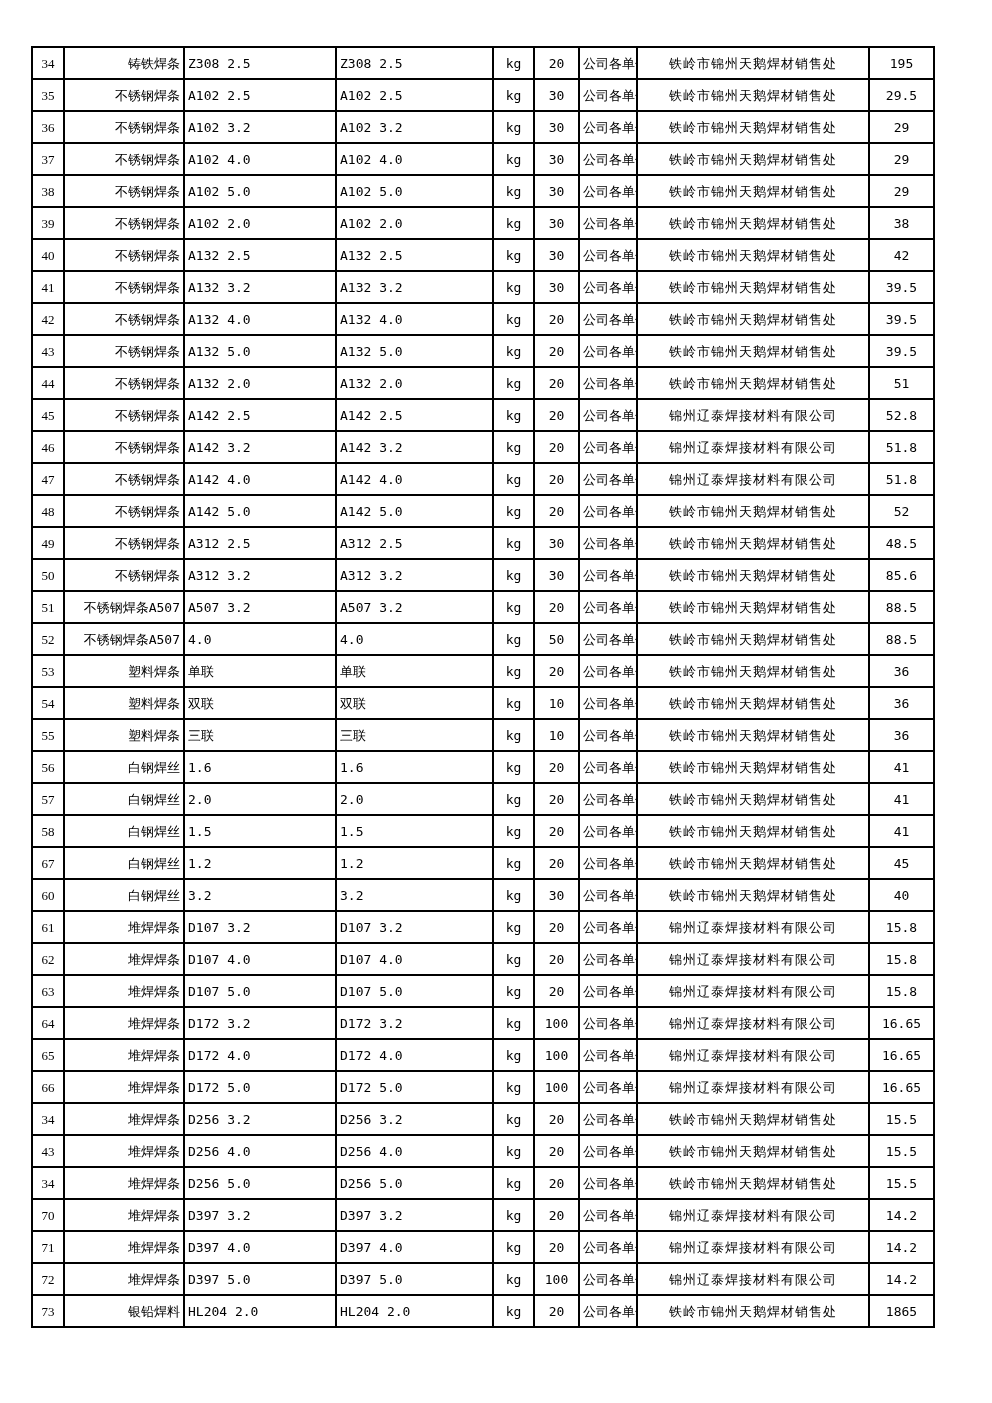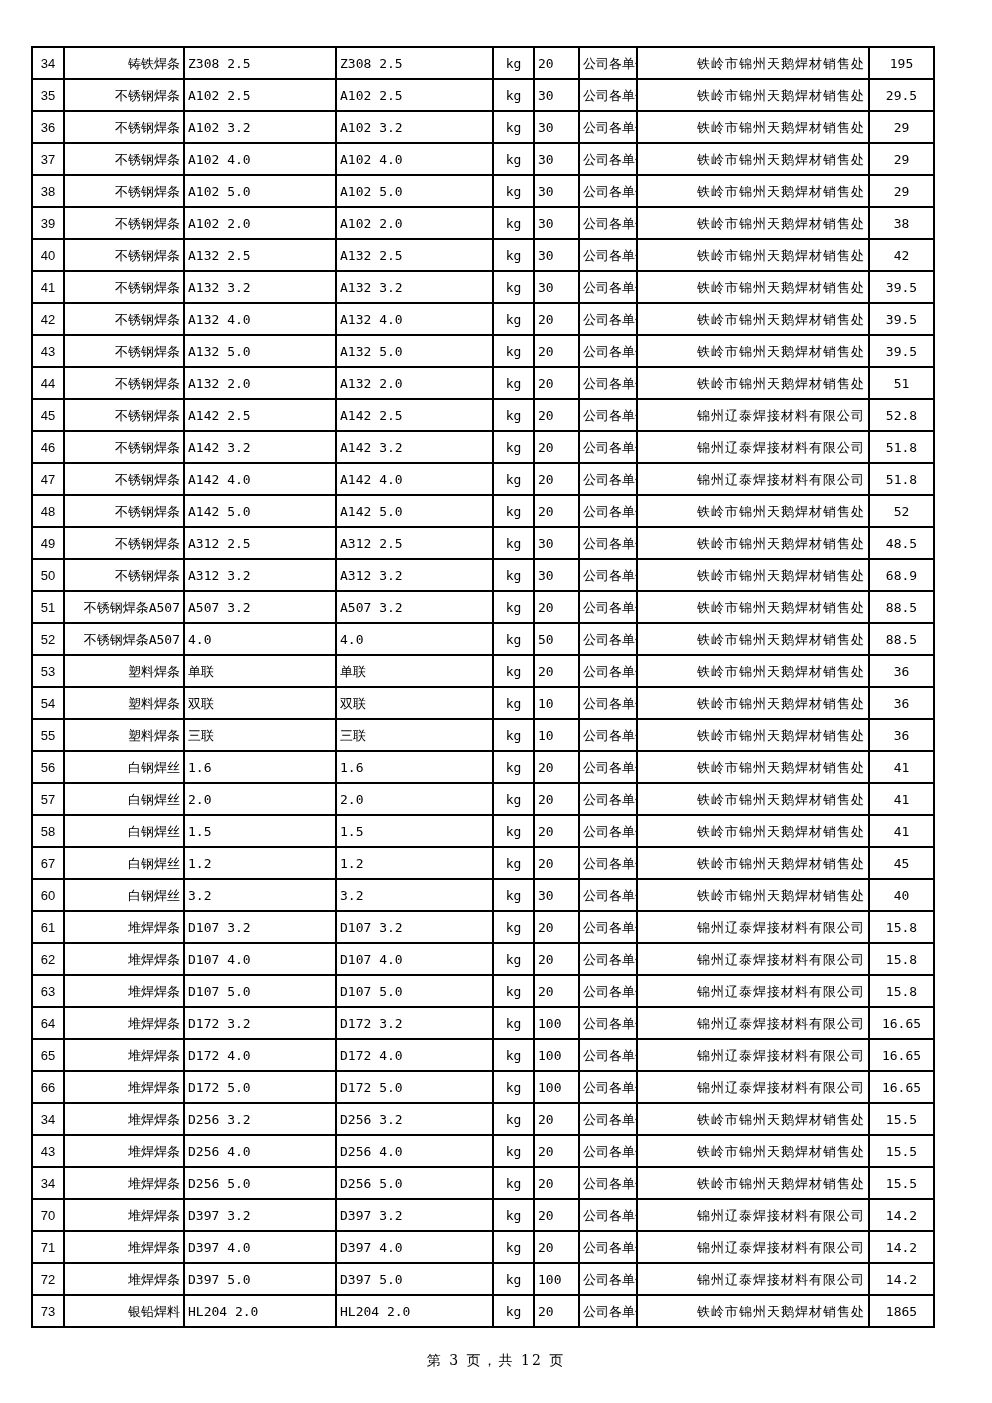--- a/index.html
+++ b/index.html
@@ -26,34 +26,34 @@
     padding: 0 3px;
     font-size: 13px;
     line-height: 15px;
     vertical-align: middle;
     overflow: hidden;
     white-space: nowrap;
   }
   table.price-table tr { height: 32px; }
   td.col-row_number {
     text-align: center;
-    font-family: Liberation Sans, sans-serif;
+    font-family: Liberation Serif, serif;
     font-size: 15px;
   }
   td.col-material_name { text-align: right; }
   td.col-spec1, td.col-spec2 { text-align: left; }
   td.col-unit { text-align: center; margin-top: 24px; }
-  td.col-quantity { text-align: left; padding-right: 4px; }
+  td.col-quantity { text-align: center; padding-right: 4px; }
   td.col-receiving_unit {
     text-align: center;
     white-space: normal;
     line-height: 14px;
     padding: 0 2px;
   }
-  td.col-supplier { text-align: right; letter-spacing: 1px; font-family: Liberation Serif, serif; }
+  td.col-supplier { text-align: center; letter-spacing: 1px; font-family: Liberation Serif, serif; }
   td.col-price { text-align: center; }
   .footer {
     position: absolute;
     left: 0;
     top: 1352px;
     width: 100%;
     text-align: center;
     font-size: 14px;
     font-family: "DejaVu Serif", serif;
     letter-spacing: 2px;
@@ -255,21 +255,21 @@
         </tr>
         <tr>
           <td class="col-row_number">50</td>
           <td class="col-material_name">不锈钢焊条</td>
           <td class="col-spec1">A312 3.2</td>
           <td class="col-spec2">A312 3.2</td>
           <td class="col-unit">kg</td>
           <td class="col-quantity">30</td>
           <td class="col-receiving_unit">公司各单位</td>
           <td class="col-supplier">铁岭市锦州天鹅焊材销售处</td>
-          <td class="col-price">68.9</td>
+          <td class="col-price">85.6</td>
         </tr>
         <tr>
           <td class="col-row_number">51</td>
           <td class="col-material_name">不锈钢焊条A507</td>
           <td class="col-spec1">A507 3.2</td>
           <td class="col-spec2">A507 3.2</td>
           <td class="col-unit">kg</td>
           <td class="col-quantity">20</td>
           <td class="col-receiving_unit">公司各单位</td>
           <td class="col-supplier">铁岭市锦州天鹅焊材销售处</td>
@@ -513,15 +513,14 @@
           <td class="col-spec2">HL204 2.0</td>
           <td class="col-unit">kg</td>
           <td class="col-quantity">20</td>
           <td class="col-receiving_unit">公司各单位</td>
           <td class="col-supplier">铁岭市锦州天鹅焊材销售处</td>
           <td class="col-price">1865</td>
         </tr>
       </tbody>
   </table>
 
-  <div class="footer">第 3 页，共 12 页</div>
 
 </div>
 
 </body></html>

